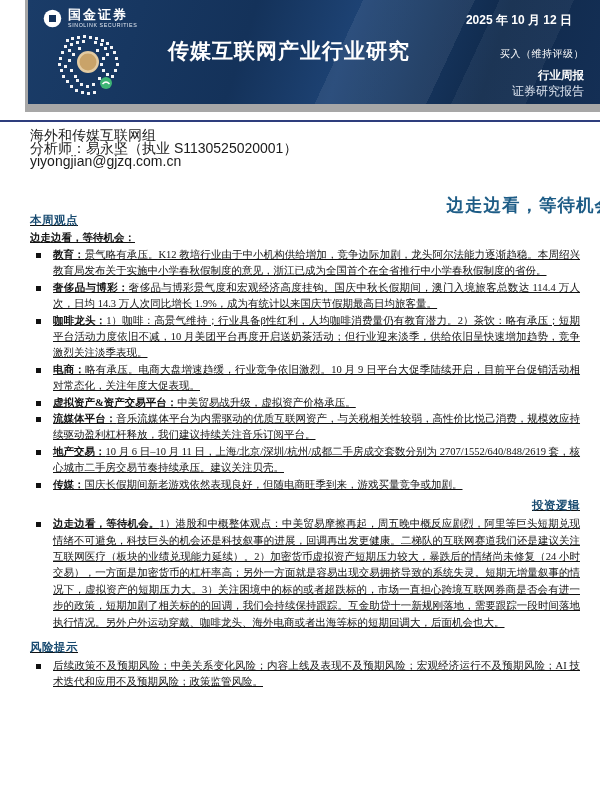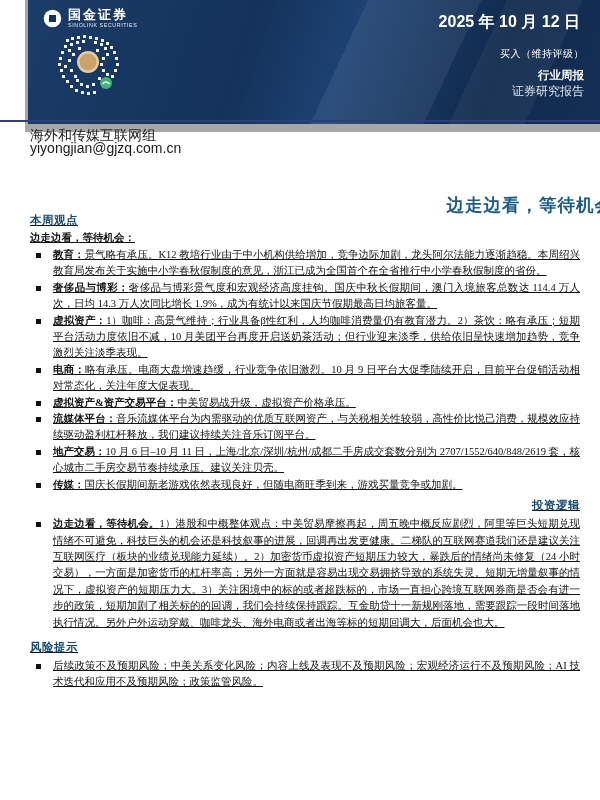--- a/index.html
+++ b/index.html
@@ -1,33 +1,33 @@
 <!DOCTYPE html>
 <html><head>
 <meta charset="utf-8">
 <style>
   html,body{margin:0;padding:0;background:#e8e8e8;}
   .page{position:relative;width:600px;height:800px;background:#ffffff;margin:0 auto;
         overflow:hidden;font-family:"Liberation Serif",serif;color:#111;}
   
-  .header{position:absolute;top:0;left:25px;right:0;height:132px;box-sizing:border-box;
+  .header{position:absolute;top:0;left:25px;right:0;height:112px;box-sizing:border-box;
           border-left:3px solid #a7a7a7;border-bottom:8px solid #a7a7a7;
           background:linear-gradient(108deg,#1a3c68 0%,#14325a 38%,#1d4273 55%,#102a4c 80%,#142f55 100%);}
   .header::before{content:"";position:absolute;inset:0;
           background:linear-gradient(115deg,transparent 54%,rgba(255,255,255,.07) 54%,rgba(255,255,255,.07) 72%,transparent 72%),
                      linear-gradient(115deg,transparent 76%,rgba(255,255,255,.05) 76%,rgba(255,255,255,.05) 88%,transparent 88%);}
   .brand{position:absolute;left:14px;top:8px;display:flex;align-items:center;gap:5px;z-index:2;}
   .brand-icon{width:21px;height:21px;flex:none;}
   .brand-text{display:flex;flex-direction:column;line-height:1;}
   .brand-name{font-family:"Liberation Sans",sans-serif;font-weight:bold;font-size:13px;
               color:#fff;letter-spacing:2px;}
   .brand-sub{font-family:"Liberation Sans",sans-serif;font-size:5.3px;color:#e8edf5;
              letter-spacing:.6px;margin-top:2px;}
-  .hdr-date{position:absolute;right:20px;top:12px;font-family:"Liberation Sans",sans-serif;
-            font-weight:bold;font-size:16px;color:#fff;z-index:2;}
+  .hdr-date{position:absolute;right:28px;top:12px;font-family:"Liberation Sans",sans-serif;
+            font-weight:bold;font-size:12px;color:#fff;z-index:2;}
   .qr{position:absolute;left:28px;top:33px;width:64px;height:64px;z-index:2;}
   .hdr-title{position:absolute;left:110px;right:160px;top:37px;text-align:center;
              font-family:"Liberation Sans",sans-serif;font-weight:bold;font-size:21px;
              color:#fff;letter-spacing:1px;z-index:2;}
   .rating-block{position:absolute;right:16px;top:47px;text-align:right;z-index:2;
                 font-family:"Liberation Sans",sans-serif;color:#fff;}
   .rating{font-weight:normal;font-size:10px;letter-spacing:.5px;}
   .report-type{font-weight:bold;font-size:11.5px;margin-top:7px;}
   .report-label{font-size:12px;color:#dde4ef;}
   
@@ -126,32 +126,34 @@
         </g>
         <circle cx="32" cy="29" r="11" fill="#e3cba2"></circle>
         <circle cx="32" cy="29" r="8.5" fill="#c9a369"></circle>
         <g>
           <circle cx="50" cy="50" r="6" fill="#3eb575"></circle>
           <path d="M46.5 51 q3.5 -4 7 0" stroke="#ffffff" stroke-width="1.4" fill="none"></path>
         </g>
       </svg>
     </div>
 
+    <div class="hdr-title">传媒互联网产业行业研究</div>
 
     <div class="rating-block">
       <div class="rating">买入（维持评级）</div>
       <div class="report-type">行业周报</div>
       <div class="report-label">证券研究报告</div>
     </div>
   </div>
 
   <div class="rule"></div>
 
   <div class="analyst">
     <div>海外和传媒互联网组</div>
+    <div>分析师：易永坚（执业 S1130525020001）</div>
     <div>yiyongjian@gjzq.com.cn</div>
   </div>
 
   <h1 class="doc-title">边走边看，等待机会</h1>
 
   <div class="content">
 
     <h2 class="sec-h">本周观点</h2>
     <p class="intro">边走边看，等待机会：</p>
     <div class="bullets">
@@ -161,21 +163,21 @@
           <span class="btext"><b>教育：</b><span>景气略有承压。K12 教培行业由于中小机构供给增加，竞争边际加剧，龙头阿尔法能力逐渐趋稳。本周绍兴教育局发布关于实施中小学春秋假制度的意见，浙江已成为全国首个在全省推行中小学春秋假制度的省份。</span></span>
         </div>
 
         <div class="bullet">
           <span class="marker"></span>
           <span class="btext"><b>奢侈品与博彩：</b><span>奢侈品与博彩景气度和宏观经济高度挂钩。国庆中秋长假期间，澳门入境旅客总数达 114.4 万人次，日均 14.3 万人次同比增长 1.9%，成为有统计以来国庆节假期最高日均旅客量。</span></span>
         </div>
 
         <div class="bullet">
           <span class="marker"></span>
-          <span class="btext"><b>虚拟资产：</b><span>1）咖啡：高景气维持；行业具备β性红利，人均咖啡消费量仍有教育潜力。2）茶饮：略有承压；短期平台活动力度依旧不减，10 月美团平台再度开启送奶茶活动；但行业迎来淡季，供给依旧呈快速增加趋势，竞争激烈关注淡季表现。</span></span>
+          <span class="btext"><b>咖啡龙头：</b><span>1）咖啡：高景气维持；行业具备β性红利，人均咖啡消费量仍有教育潜力。2）茶饮：略有承压；短期平台活动力度依旧不减，10 月美团平台再度开启送奶茶活动；但行业迎来淡季，供给依旧呈快速增加趋势，竞争激烈关注淡季表现。</span></span>
         </div>
 
         <div class="bullet">
           <span class="marker"></span>
           <span class="btext"><b>电商：</b><span>略有承压。电商大盘增速趋缓，行业竞争依旧激烈。10 月 9 日平台大促季陆续开启，目前平台促销活动相对常态化，关注年度大促表现。</span></span>
         </div>
 
         <div class="bullet">
           <span class="marker"></span>
           <span class="btext"><b>虚拟资产&amp;资产交易平台：</b><span>中美贸易战升级，虚拟资产价格承压。</span></span>

